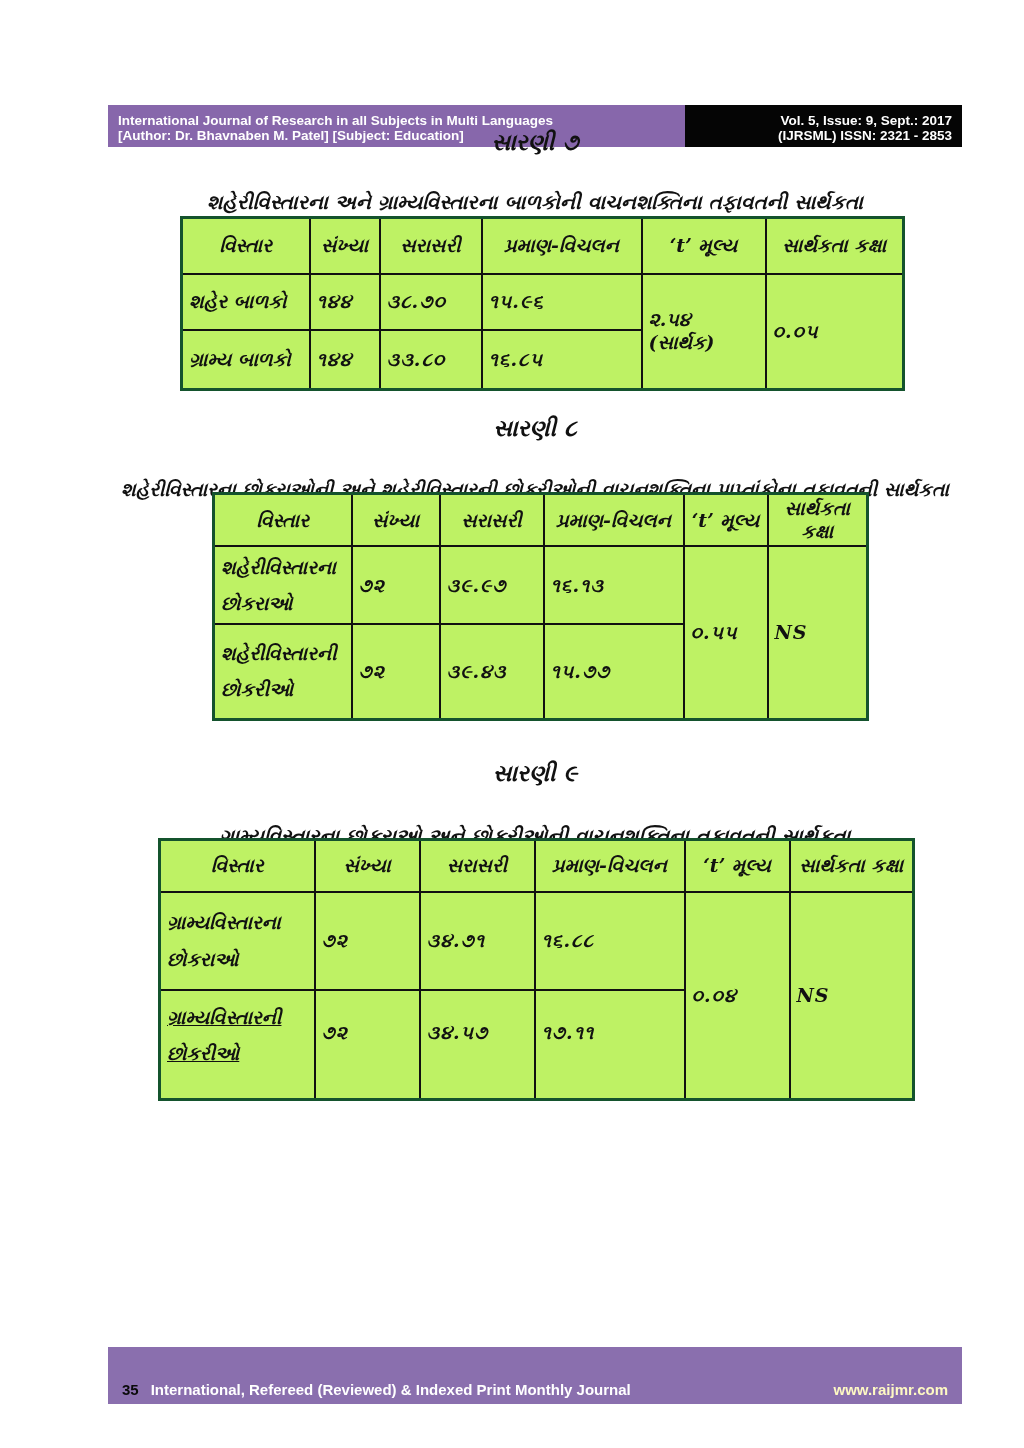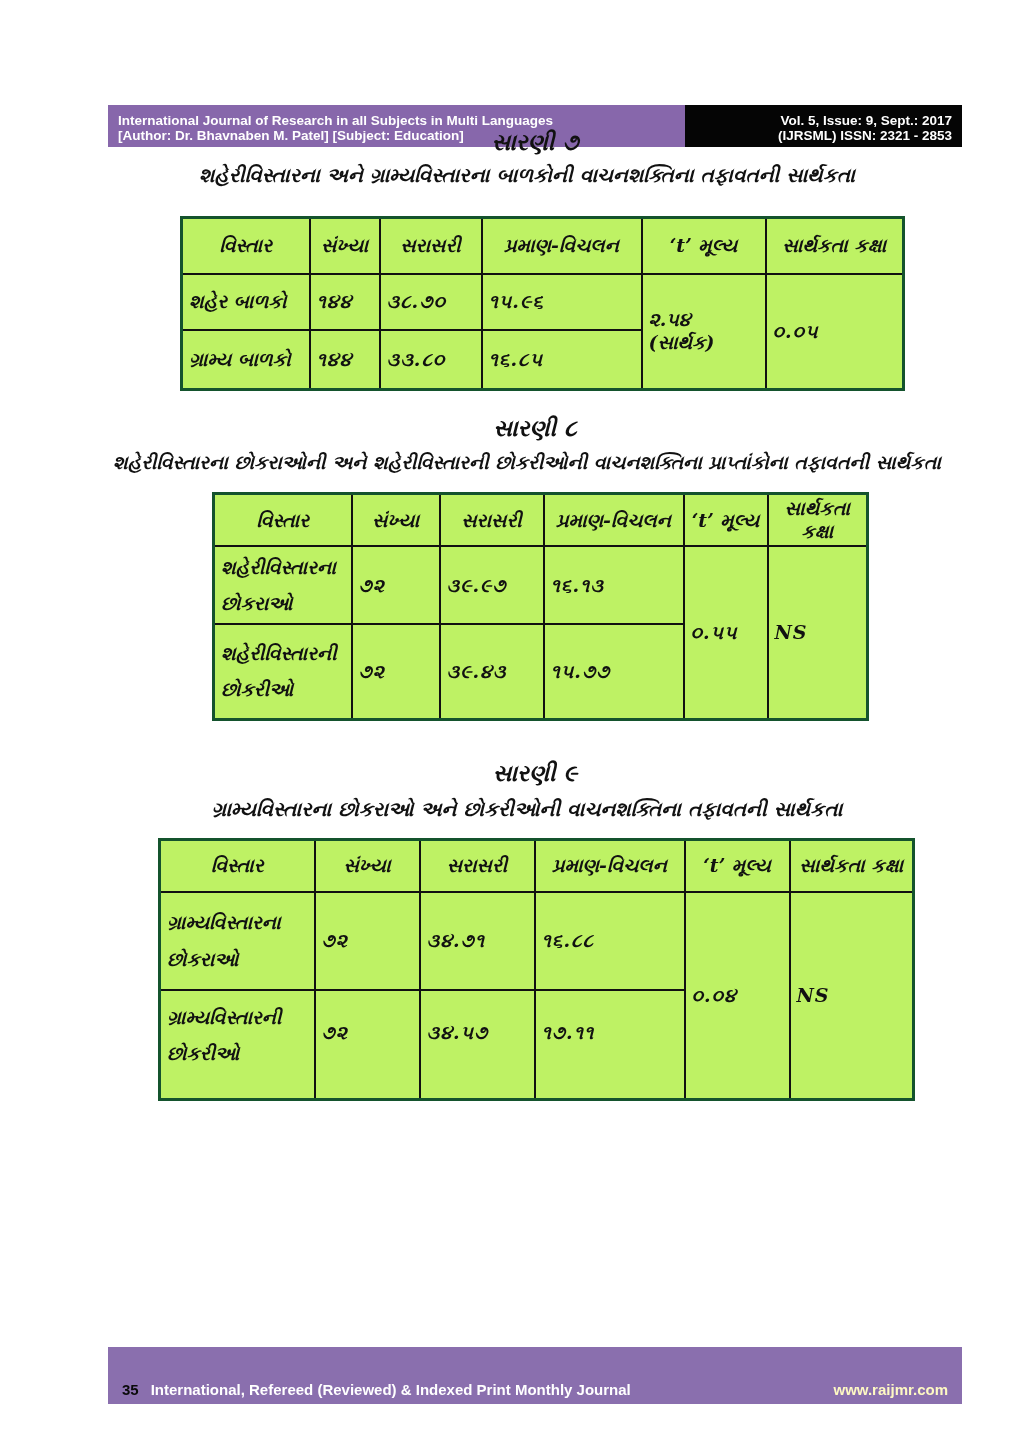--- a/index.html
+++ b/index.html
@@ -11,21 +11,21 @@
   .header-purple { width:577px; background:#8767ab; color:#ffffff; font-weight:bold;
                    font-size:13.5px; padding:8px 10px; display:flex; flex-direction:column;
                    justify-content:space-between; }
   .header-black  { flex:1; background:#050505; color:#ffffff; font-weight:bold;
                    font-size:13.5px; padding:8px 10px; display:flex; flex-direction:column;
                    justify-content:space-between; text-align:right; }
 
   
   .guj { font-family:"DejaVu Serif", serif; font-style:italic; font-weight:bold; }
   .tbl-title { position:absolute; left:108px; width:854px; text-align:center; font-size:23px; }
-  .tbl-sub   { position:absolute; left:100px; width:854px; text-align:center; font-size:20px; }
+  .tbl-sub   { position:absolute; left:108px; width:854px; text-align:center; font-size:20px;margin-top:27px; }
 
   
   table.dtable { position:absolute; border-collapse:collapse; table-layout:fixed;
                  border:3px solid #14532d; background:#bef264; }
   table.dtable th, table.dtable td {
       border:2px solid #111; font-family:"DejaVu Serif", serif; font-style:italic;
       font-weight:bold; font-size:19px; color:#111; overflow:hidden; }
   table.dtable th { text-align:center; vertical-align:middle; padding:2px 4px; }
   table.dtable td { text-align:left; vertical-align:middle; padding:2px 6px; }
   table.dtable td.num  { letter-spacing:1px; }
@@ -167,21 +167,21 @@
     <tr style="height:98px;margin-left:40px;">
       <td class="area">ગ્રામ્યવિસ્તારના
 છોકરાઓ</td>
       <td class="num">૭૨</td>
       <td class="num">૩૪.૭૧</td>
       <td class="num">૧૬.૮૮</td>
       <td class="centered num" rowspan="2">૦.૦૪</td>
       <td class="ns" rowspan="2">NS</td>
     </tr>
     <tr style="height:110px;">
-      <td class="area" style="vertical-align:top; padding-top:8px;">ગ્રામ્યવિસ્તારની
+      <td class="area" style="vertical-align:top; padding-top:8px;text-decoration:underline;">ગ્રામ્યવિસ્તારની
 છોકરીઓ</td>
       <td class="num" style="vertical-align:top; padding-top:30px;">૭૨</td>
       <td class="num" style="vertical-align:top; padding-top:30px;">૩૪.૫૭</td>
       <td class="num" style="vertical-align:top; padding-top:30px;">૧૭.૧૧</td>
     </tr>
   </tbody>
 </table>
 
 <div class="footer-band">
   <div class="footer-line1">

